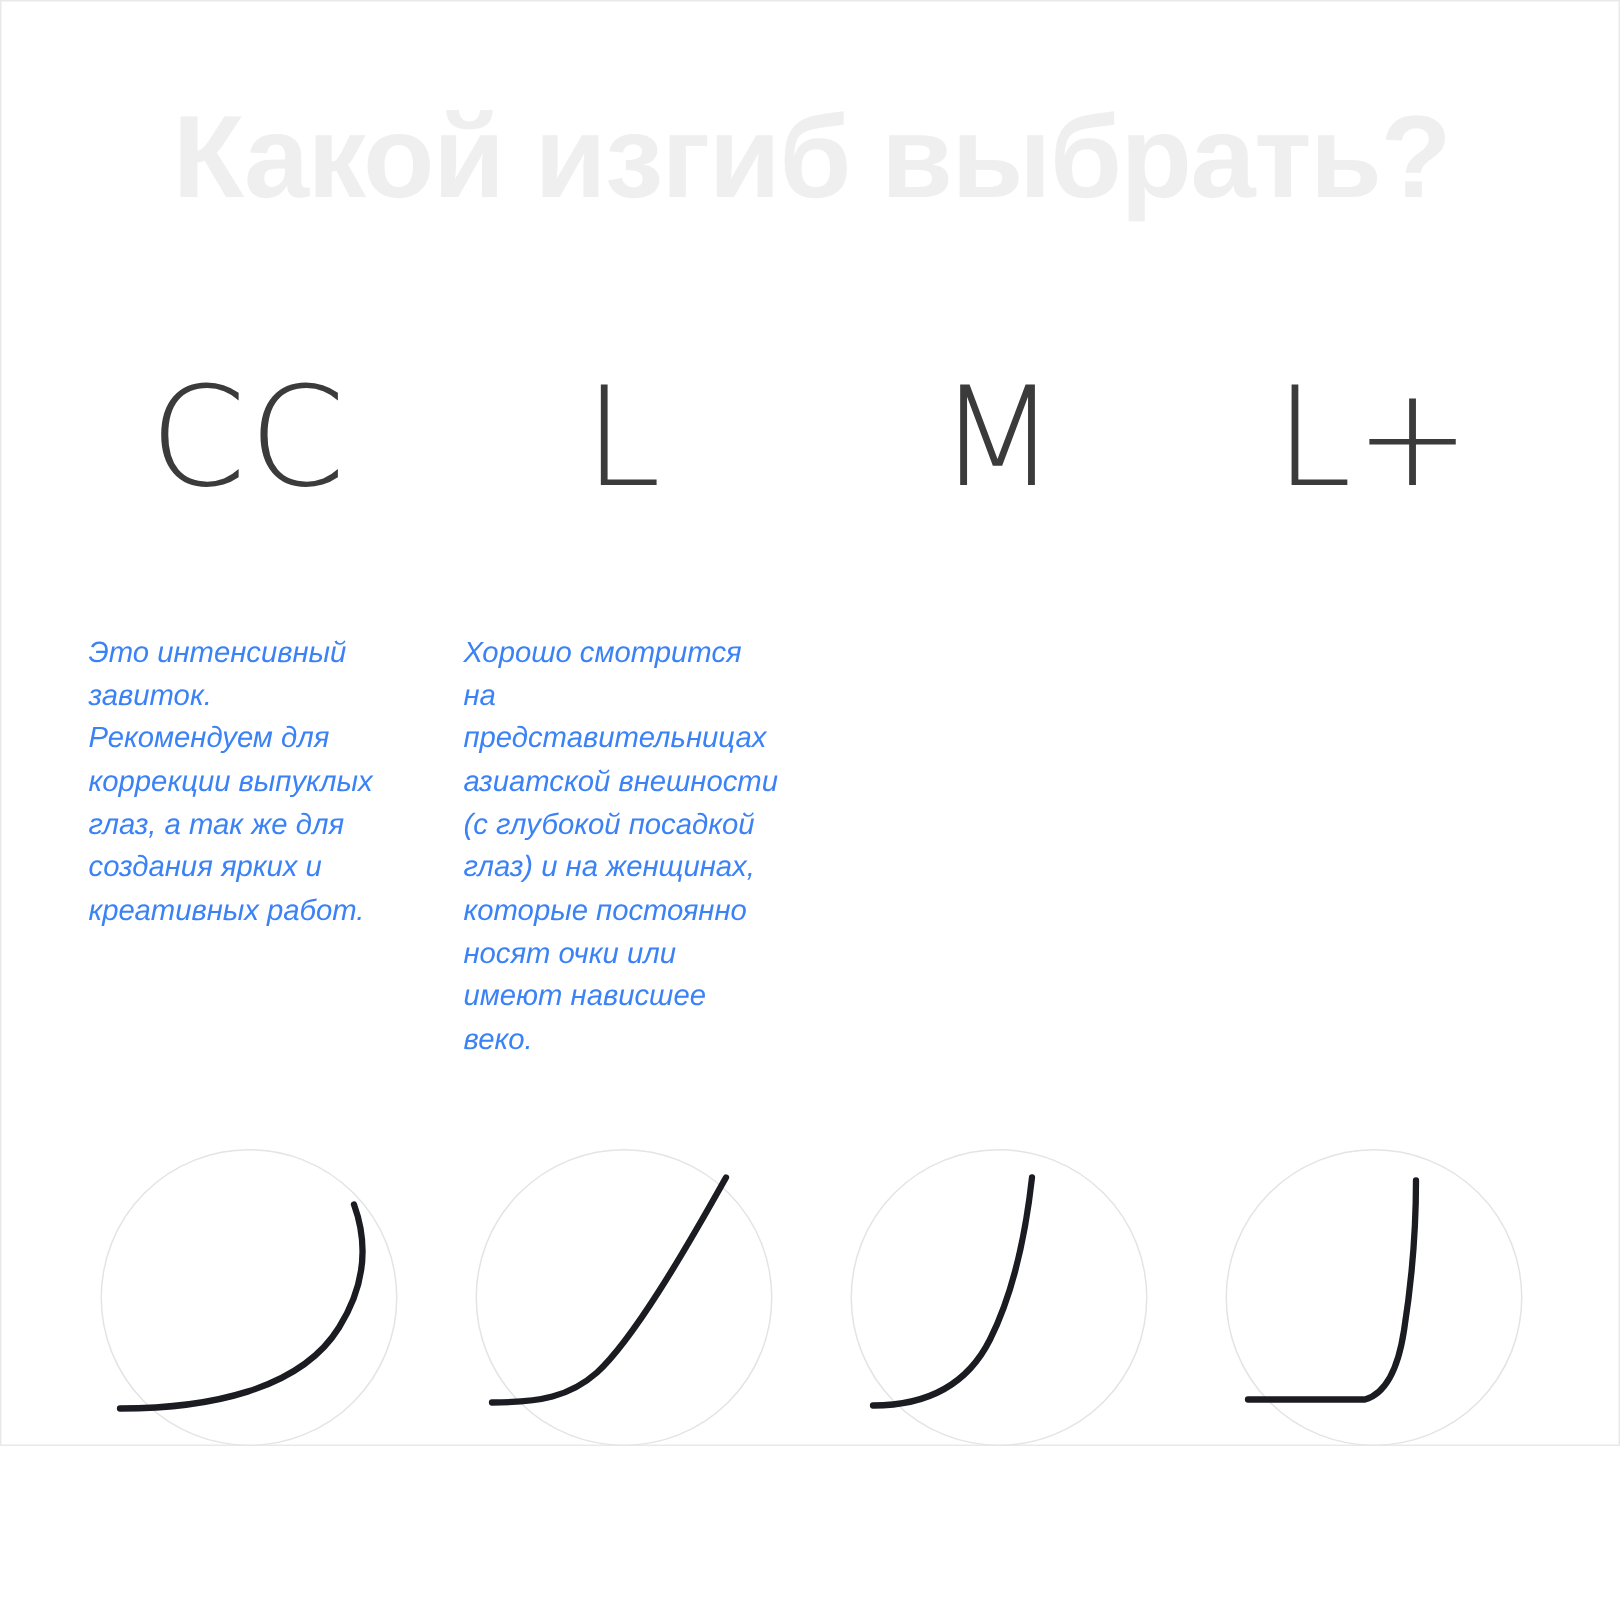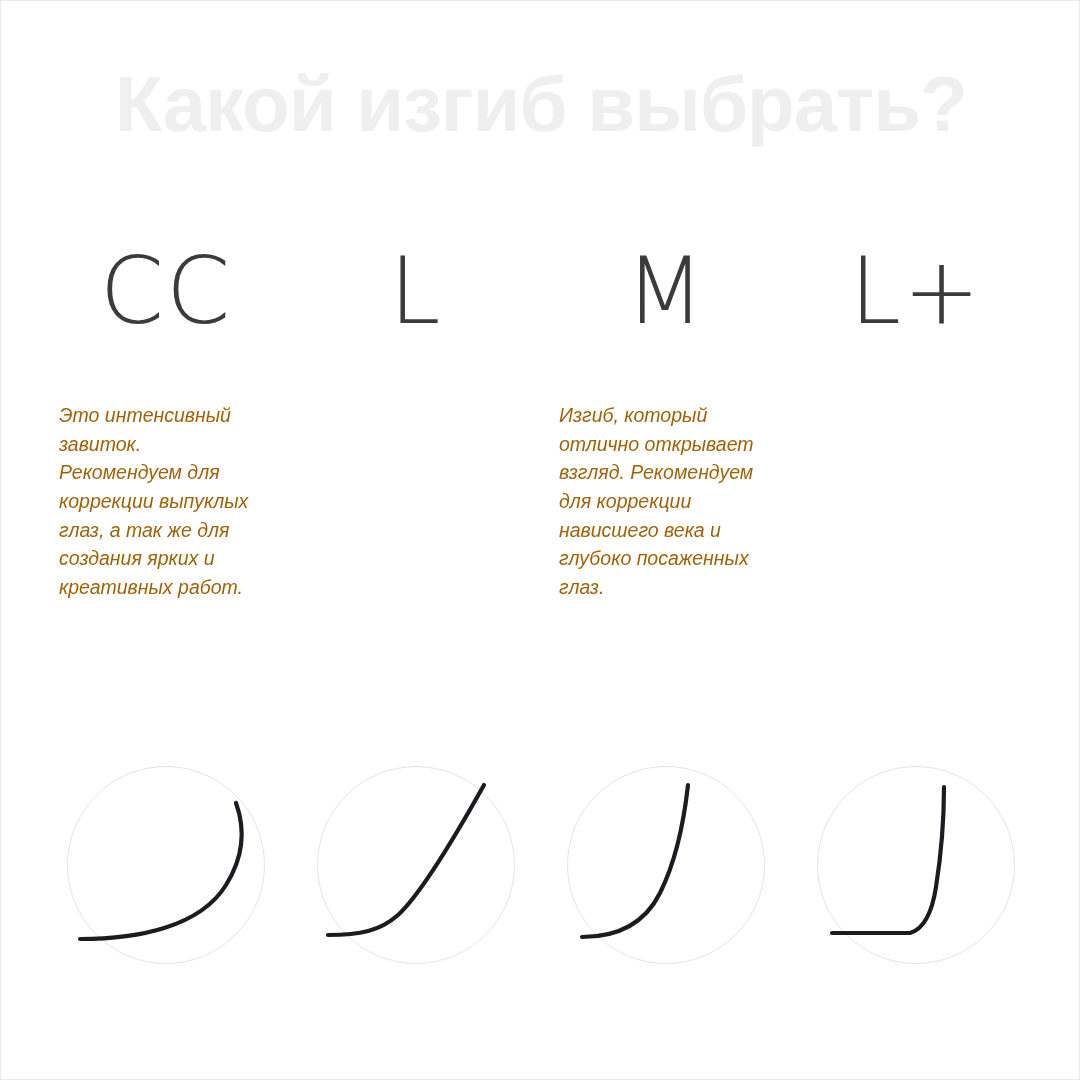--- a/index.html
+++ b/index.html
@@ -11,21 +11,21 @@
     height: 1080px;
     background: #ffffff;
     font-family: "Liberation Sans", sans-serif;
     overflow: hidden;
     position: relative;
   }
 
   .page {
     position: relative;
     width: 1080px;
-    height: 1080px;
+    height: 964px;
     box-sizing: border-box;
     border: 1px solid #e9e9e9;
   }
 
   
   .headline {
     position: absolute;
     top: 58px;
     left: 0;
     width: 1080px;
@@ -60,27 +60,27 @@
     align-items: center;
     justify-content: center;
     font-size: 92px;
     font-weight: 300;
     color: #3b3b3b;
     font-family: "DejaVu Sans", sans-serif;
     letter-spacing: 2px;
   }
 
   .desc {
-    margin-top: 40px;
+    margin-top: 60px;
     padding: 0 22px 0 18px;
     font-family: "Liberation Sans", sans-serif;
     font-style: italic;
     font-size: 19.5px;
     line-height: 1.47;
-    color: #a16207;
+    color: #3b82f6;
     text-align: left;
   }
 
   
   .circles {
     position: absolute;
     top: 765px;
     left: 40px;
     width: 1000px;
     display: flex;
@@ -115,25 +115,25 @@
 
   <div class="columns">
 
     <div class="col">
       <div class="curl-letter">CC</div>
       <div class="desc">Это интенсивный завиток. Рекомендуем для коррекции выпуклых глаз, а так же для создания ярких и креативных работ.</div>
     </div>
 
     <div class="col">
       <div class="curl-letter">L</div>
+      <div class="desc">Хорошо смотрится на представительницах азиатской внешности (с глубокой посадкой глаз) и на женщинах, которые постоянно носят очки или имеют нависшее веко.</div>
     </div>
 
     <div class="col">
       <div class="curl-letter">M</div>
-      <div class="desc">Изгиб, который отлично открывает взгляд. Рекомендуем для коррекции нависшего века и глубоко посаженных глаз.</div>
     </div>
 
     <div class="col">
       <div class="curl-letter">L+</div>
     </div>
 
   </div>
 
   <div class="circles">
 

